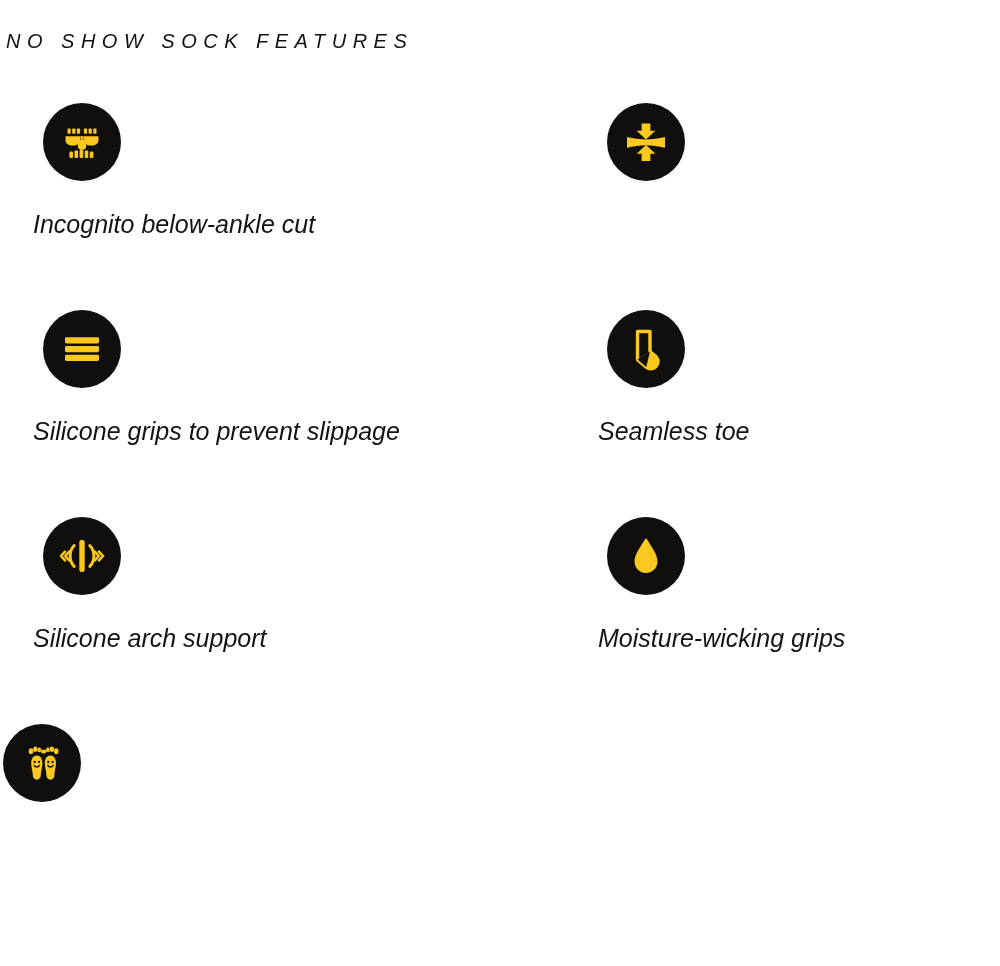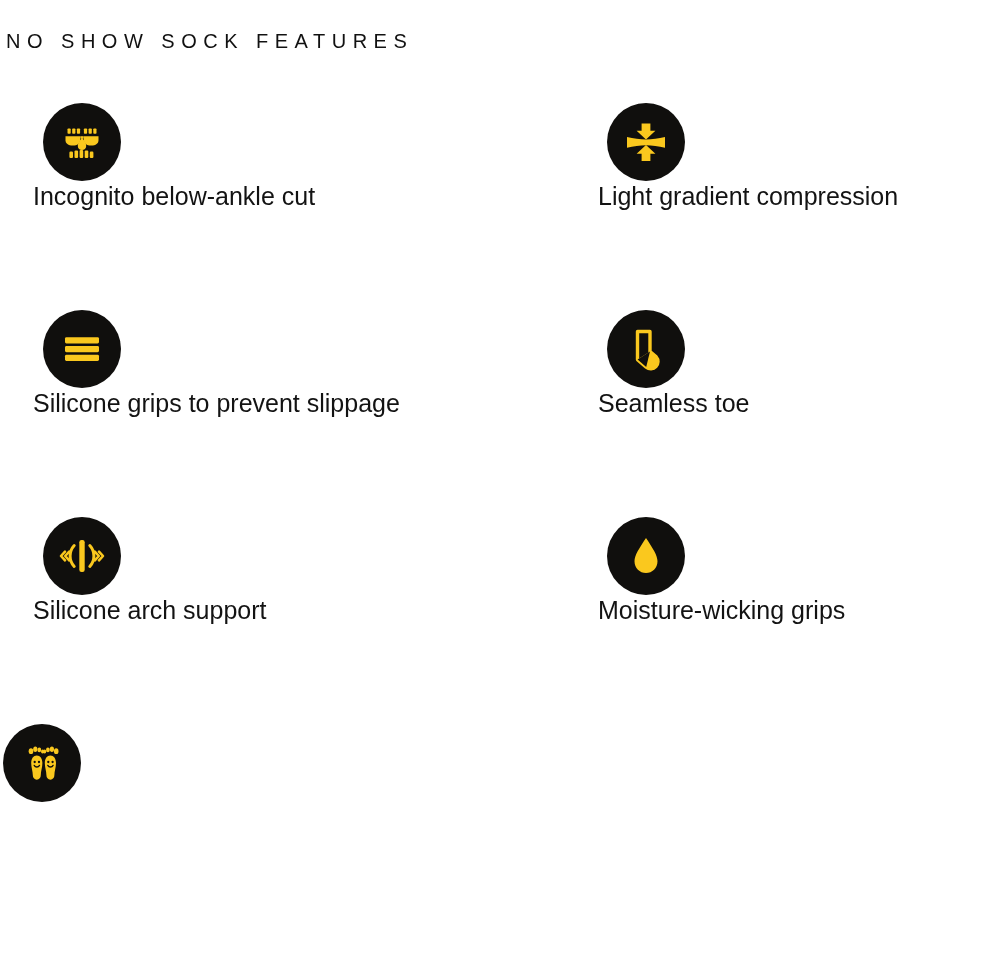--- a/index.html
+++ b/index.html
@@ -14,20 +14,21 @@
     color: #111111;
     overflow: hidden;
     position: relative;
   }
   .page {
     width: 1000px;
     height: 758px;
     box-sizing: border-box;
     padding: 0;
     position: relative;
+    font-style: italic;
   }
   .page-title {
     position: absolute;
     left: 6px;
     top: 30px;
     font-size: 20px;
     font-weight: 400;
     letter-spacing: 6.5px;
     color: #111111;
     white-space: nowrap;
@@ -51,20 +52,21 @@
     height: 78px;
     border-radius: 50%;
     background: #100f0d;
     display: flex;
     align-items: center;
     justify-content: center;
     box-sizing: border-box;
   }
   .icon-badge svg { display: block; }
   .feature-label {
+    margin-top: 28px;
     font-size: 25px;
     line-height: 30px;
     color: #131313;
     font-weight: 400;
     white-space: nowrap;
   }
   .feature.col-left .feature-label  { margin-left: -10px; }
   .feature.col-right .feature-label { margin-left: -9px; }
 </style>
 </head>
@@ -104,21 +106,20 @@
     <div class="feature col-right">
       <div class="icon-badge">
         <svg width="50" height="50" viewBox="0 0 50 50" aria-hidden="true">
           <g fill="#FAC81E">
             <path d="M20.6 6.5 h8.8 v7.2 h5.0 L25 22.6 L15.6 13.7 h5.0 z"></path>
             <path d="M6.0 24.0 h38.0 v2.6 h-38.0 z M6.0 24.0 l0 -4.1 c6.6 1.6 12.9 2.5 19.0 2.5 c6.1 0 12.4 -0.9 19.0 -2.5 l0 4.1 z M6.0 26.6 l0 4.1 c6.6 -1.6 12.9 -2.5 19.0 -2.5 c6.1 0 12.4 0.9 19.0 2.5 l0 -4.1 z"></path>
             <path d="M20.6 44.0 h8.8 v-7.2 h5.0 L25 27.9 L15.6 36.8 h5.0 z"></path>
           </g>
         </svg>
       </div>
-      <div class="feature-label">Light gradient compression</div>
     </div>
 
     <div class="feature col-left">
       <div class="icon-badge">
         <svg width="50" height="50" viewBox="0 0 50 50" aria-hidden="true">
           <g fill="#FAC81E">
             <rect x="8.0" y="13.2" width="34.0" height="6.2" rx="1.4"></rect>
             <rect x="8.0" y="22.0" width="34.0" height="6.2" rx="1.4"></rect>
             <rect x="8.0" y="30.8" width="34.0" height="6.2" rx="1.4"></rect>
           </g>

